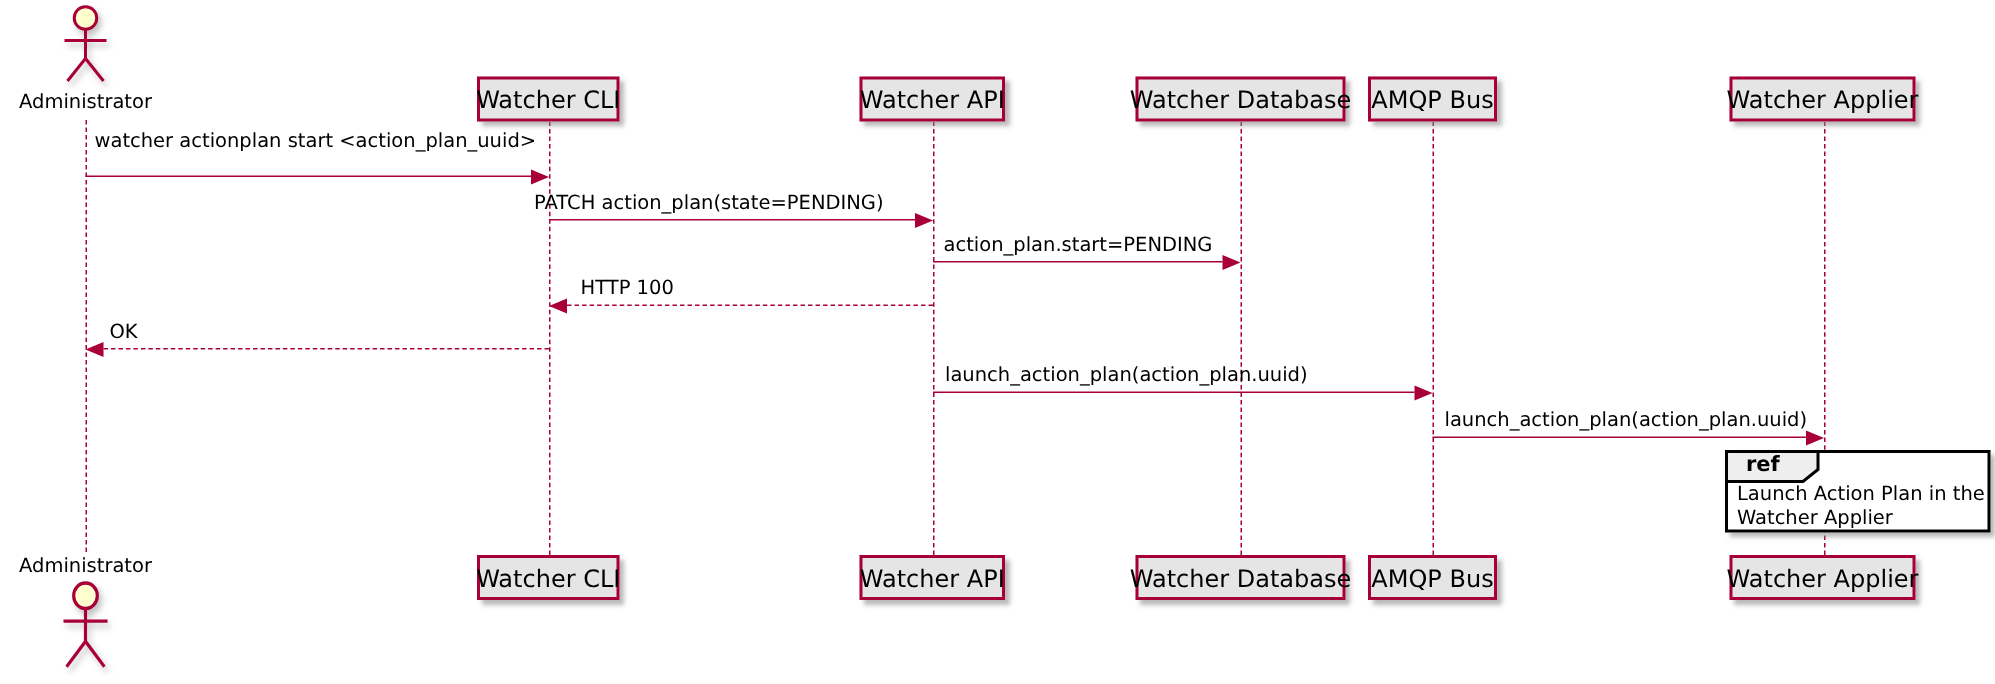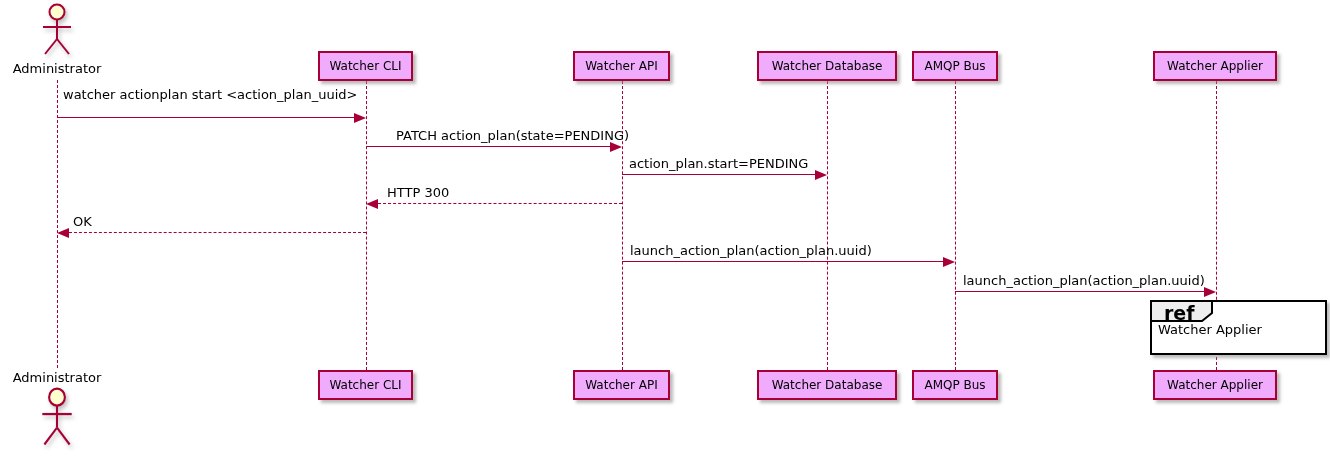--- a/index.html
+++ b/index.html
@@ -2,44 +2,44 @@
 <html><head>
 <meta charset="utf-8">
 <style>
   html,body { margin:0; padding:0; background:#ffffff; }
   .diagram {
     position:relative; width:1330px; height:456px; background:#ffffff;
     font-family:"DejaVu Sans", sans-serif; color:#000; overflow:hidden;
   }
   .pbox {
     position:absolute; height:30px; box-sizing:border-box;
-    background:#f0abfc; border:2px solid #A80036;
+    background:#e5e5e5; border:2px solid #A80036;
     box-shadow:3px 3px 3px rgba(140,140,140,0.6);
     display:flex; align-items:center; justify-content:center;
-    font-size:12px; white-space:nowrap;
+    font-size:16px; white-space:nowrap;
   }
   .lifeline { position:absolute; width:0; border-left:1px dashed #A80036; }
   .actor-label { position:absolute; width:140px; text-align:center; font-size:13px; white-space:nowrap; }
   .actor-svg { position:absolute; filter:drop-shadow(2px 3px 2px rgba(140,140,140,0.55)); }
   .msg-label { position:absolute; font-size:13px; white-space:nowrap; height:16px; line-height:16px; }
   .msg-line { position:absolute; height:0; border-top:1.5px solid #A80036; }
   .msg-line.dashed { border-top:1px dashed #A80036; }
   .arrow-right { position:absolute; width:0; height:0;
     border-top:5px solid transparent; border-bottom:5px solid transparent;
     border-left:12px solid #A80036; }
   .arrow-left { position:absolute; width:0; height:0;
     border-top:5px solid transparent; border-bottom:5px solid transparent;
     border-right:12px solid #A80036; }
   .ref-box {
     position:absolute; left:1150px; top:300px; width:177px; height:55px;
     box-sizing:border-box; background:#ffffff; border:2px solid #000000;
     box-shadow:3px 3px 3px rgba(140,140,140,0.6);
   }
   .ref-tab-shape { position:absolute; left:-2px; top:-2px; }
-  .ref-tab-label { position:absolute; left:12px; top:0px; font-size:19px; font-weight:bold; }
+  .ref-tab-label { position:absolute; left:12px; top:0px; font-size:14px; font-weight:bold; }
   .ref-body { position:absolute; left:6px; top:20px; font-size:13px; line-height:16px; white-space:nowrap; }
 </style>
 </head>
 <body>
 
 <div class="diagram">
 
   <div class="lifeline" style="left:57px;top:80px;height:288px"></div>
   <div class="lifeline" style="left:366px;top:81px;height:289px"></div>
   <div class="lifeline" style="left:622px;top:81px;height:289px"></div>
@@ -62,33 +62,33 @@
   <div class="pbox" style="left:912px;top:51px;width:86px">AMQP Bus</div>
   <div class="pbox" style="left:1153px;top:51px;width:124px">Watcher Applier</div>
 
   <div>
     <span class="msg-label" style="left:63px;top:87px">watcher actionplan start &lt;action_plan_uuid&gt;</span>
     <div class="msg-line" style="left:57px;top:117px;width:297px"></div>
     <div class="arrow-right" style="left:354px;top:113px"></div>
   </div>
 
   <div>
-    <span class="msg-label" style="left:396px;top:128px">PATCH action_plan(state=PENDING)</span>
+    <span class="msg-label" style="left:356px;top:128px">PATCH action_plan(state=PENDING)</span>
     <div class="msg-line" style="left:366px;top:146px;width:244px"></div>
     <div class="arrow-right" style="left:610px;top:142px"></div>
   </div>
 
   <div>
     <span class="msg-label" style="left:629px;top:156px">action_plan.start=PENDING</span>
     <div class="msg-line" style="left:622px;top:174px;width:193px"></div>
     <div class="arrow-right" style="left:815px;top:170px"></div>
   </div>
 
   <div>
-    <span class="msg-label" style="left:387px;top:185px">HTTP 300</span>
+    <span class="msg-label" style="left:387px;top:185px">HTTP 100</span>
     <div class="msg-line dashed" style="left:378px;top:203px;width:244px"></div>
     <div class="arrow-left" style="left:366px;top:199px"></div>
   </div>
 
   <div>
     <span class="msg-label" style="left:73px;top:214px">OK</span>
     <div class="msg-line dashed" style="left:69px;top:232px;width:297px"></div>
     <div class="arrow-left" style="left:57px;top:228px"></div>
   </div>
 
@@ -103,20 +103,21 @@
     <div class="msg-line" style="left:955px;top:291px;width:249px"></div>
     <div class="arrow-right" style="left:1204px;top:287px"></div>
   </div>
 
   <div class="ref-box">
     <svg class="ref-tab-shape" width="64" height="22" viewBox="0 0 64 22">
       <path d="M1,1 H62 V13 L52,21 H1 Z" fill="#EEEEEE" stroke="#000000" stroke-width="2"></path>
     </svg>
     <span class="ref-tab-label">ref</span>
     <div class="ref-body">
+      <div>Launch Action Plan in the</div>
       <div>Watcher Applier</div>
     </div>
   </div>
 
   <div class="actor-label" style="left:-13px;top:370px">Administrator</div>
   <svg class="actor-svg" style="left:36px;top:387px" width="42" height="62" viewBox="0 0 40 55" preserveAspectRatio="none">
     <circle cx="20" cy="9" r="7.5" fill="#FEFECE" stroke="#A80036" stroke-width="2"></circle>
     <line x1="20" y1="16.5" x2="20" y2="36" stroke="#A80036" stroke-width="2"></line>
     <line x1="6" y1="24" x2="34" y2="24" stroke="#A80036" stroke-width="2"></line>
     <line x1="20" y1="36" x2="8" y2="51" stroke="#A80036" stroke-width="2"></line>

